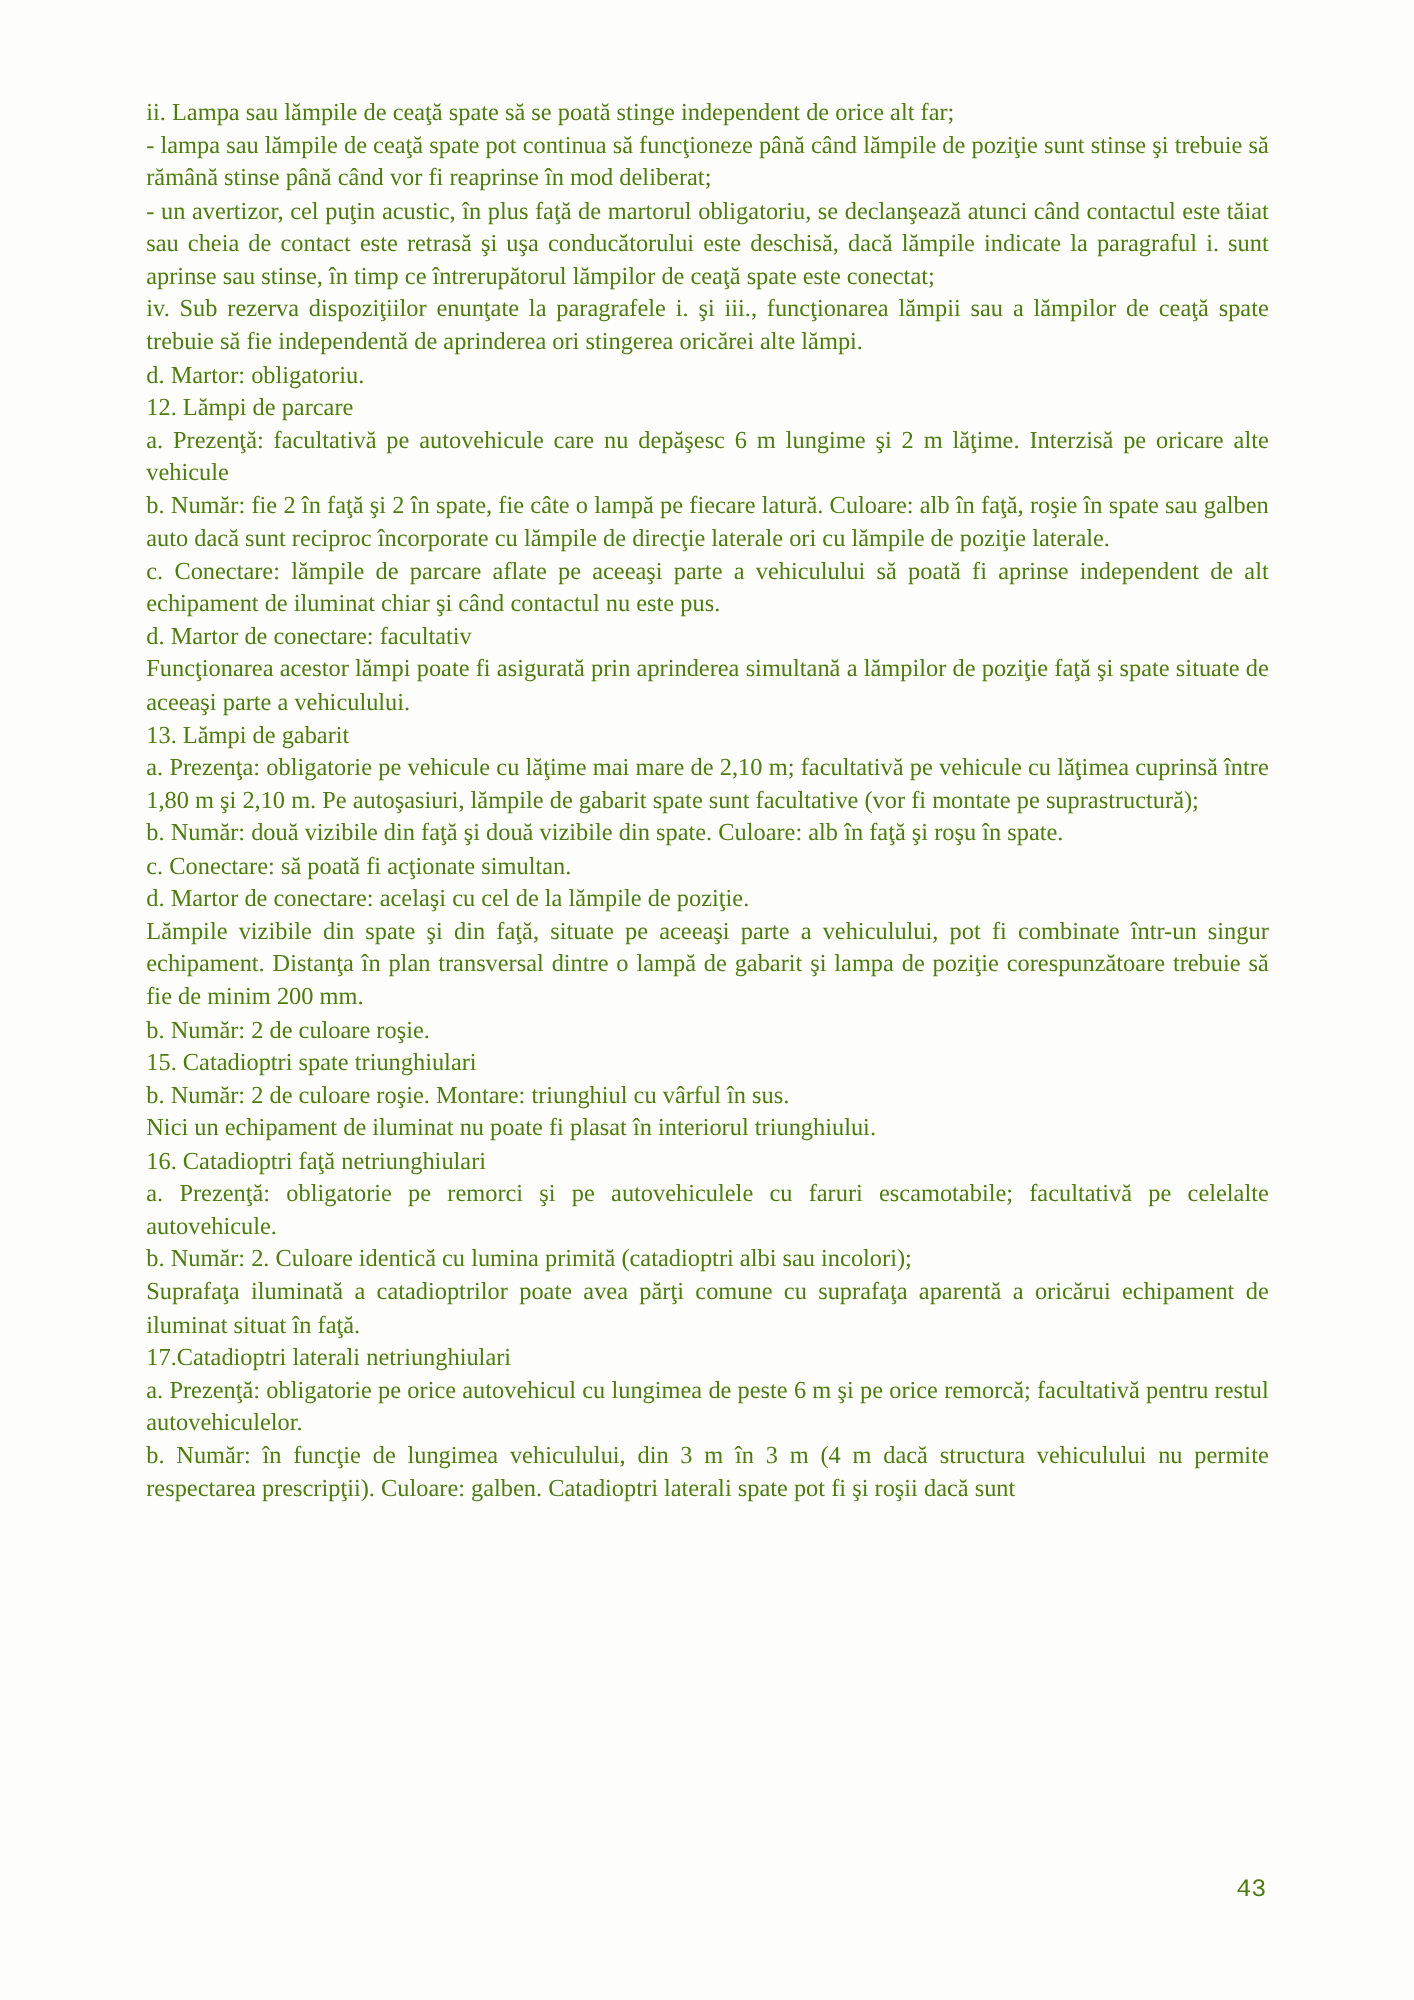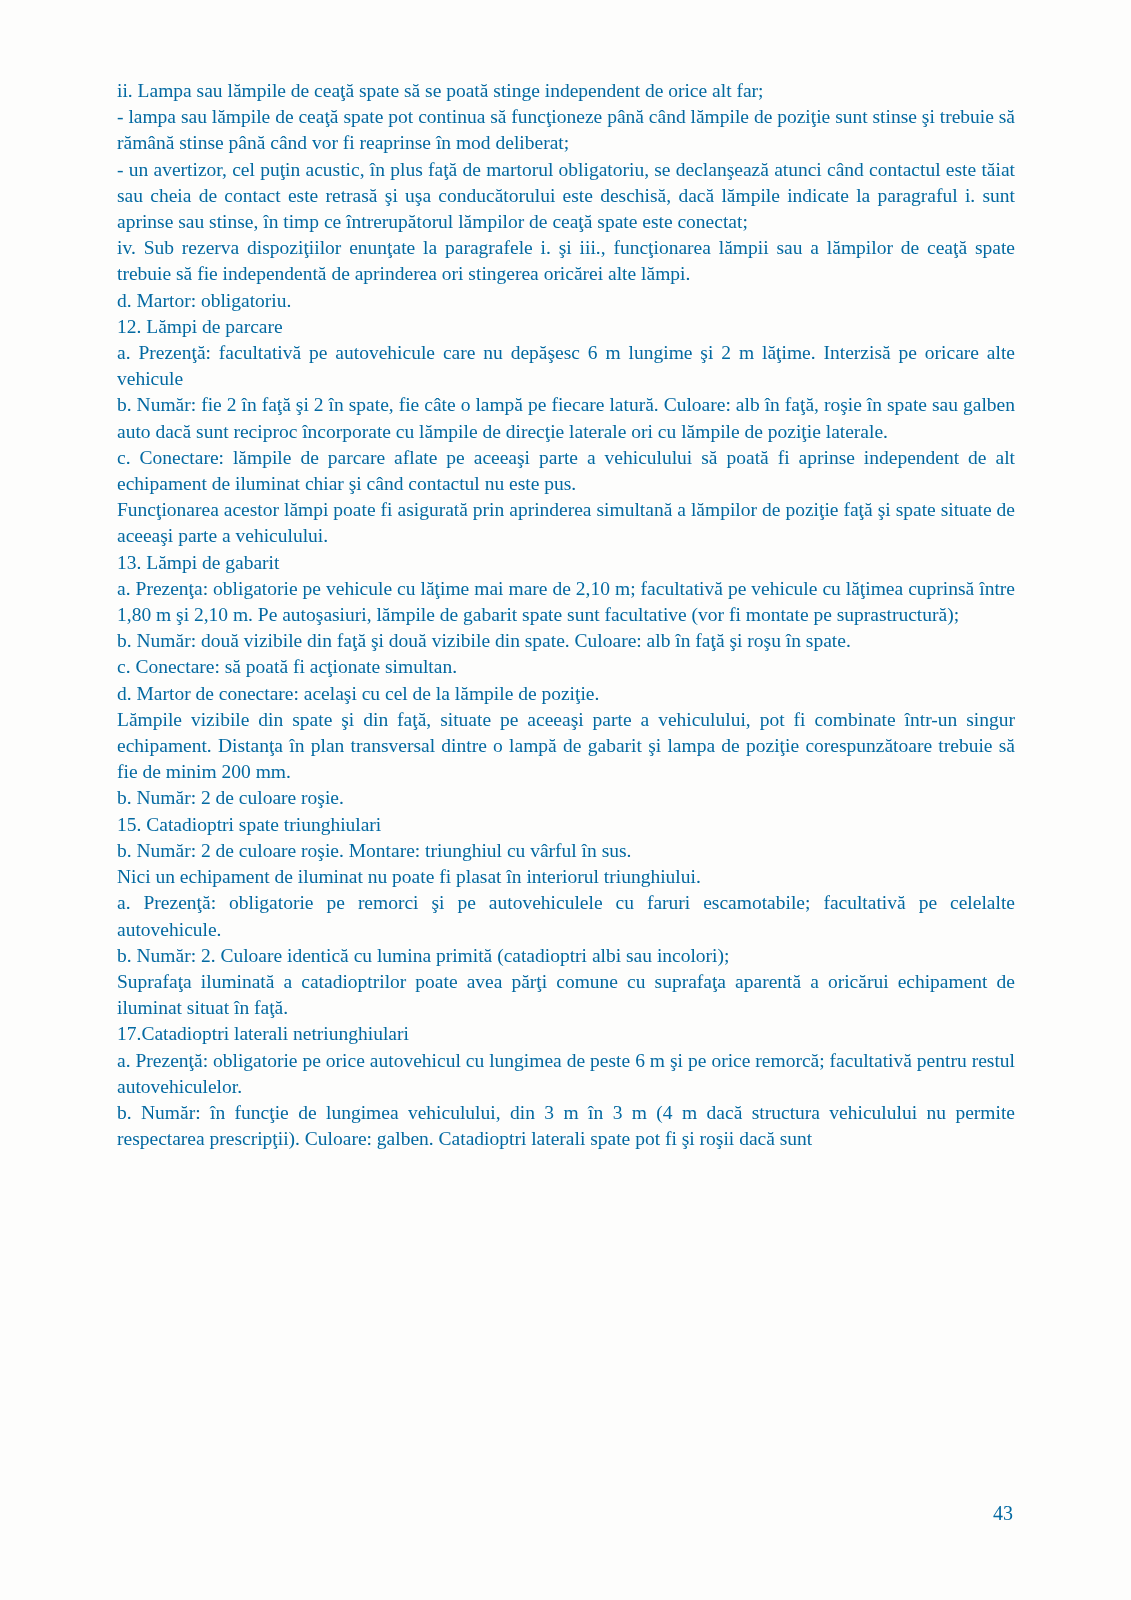--- a/index.html
+++ b/index.html
@@ -7,21 +7,21 @@
     padding: 0;
     background: #ffffff;
   }
   .page {
     position: relative;
     width: 1131px;
     height: 1600px;
     background: #fdfdfc;
     overflow: hidden;
     font-family: "Liberation Serif", "DejaVu Serif", serif;
-    color: #0369a1;
+    color: #4d7c0f;
   }
   .content {
     position: absolute;
     left: 117px;
     top: 78px;
     width: 898px;
   }
   .para {
     margin: 0;
     padding: 0;
@@ -31,47 +31,50 @@
   }
   .para.heading {
     text-align: left;
   }
   .page-number {
     position: absolute;
     right: 118px;
     top: 1500px;
     font-size: 20px;
     line-height: 26px;
+    font-family: Liberation Mono, monospace;
   }
 </style>
 </head>
 <body>
 
 <div class="page">
   <div class="content">
       <p class="para">ii. Lampa sau lămpile de ceaţă spate să se poată stinge independent de orice alt far;</p>
       <p class="para">- lampa sau lămpile de ceaţă spate pot continua să funcţioneze până când lămpile de poziţie sunt stinse şi trebuie să rămână stinse până când vor fi reaprinse în mod deliberat;</p>
       <p class="para">- un avertizor, cel puţin acustic, în plus faţă de martorul obligatoriu, se declanşează atunci când contactul este tăiat sau cheia de contact este retrasă şi uşa conducătorului este deschisă, dacă lămpile indicate la paragraful i. sunt aprinse sau stinse, în timp ce întrerupătorul lămpilor de ceaţă spate este conectat;</p>
       <p class="para">iv. Sub rezerva dispoziţiilor enunţate la paragrafele i. şi iii., funcţionarea lămpii sau a lămpilor de ceaţă spate trebuie să fie independentă de aprinderea ori stingerea oricărei alte lămpi.</p>
       <p class="para">d. Martor: obligatoriu.</p>
       <p class="para heading">12. Lămpi de parcare</p>
       <p class="para">a. Prezenţă: facultativă pe autovehicule care nu depăşesc 6 m lungime şi 2 m lăţime. Interzisă pe oricare alte vehicule</p>
       <p class="para">b. Număr: fie 2 în faţă şi 2 în spate, fie câte o lampă pe fiecare latură. Culoare: alb în faţă, roşie în spate sau galben auto dacă sunt reciproc încorporate cu lămpile de direcţie laterale ori cu lămpile de poziţie laterale.</p>
       <p class="para">c. Conectare: lămpile de parcare aflate pe aceeaşi parte a vehiculului să poată fi aprinse independent de alt echipament de iluminat chiar şi când contactul nu este pus.</p>
+      <p class="para">d. Martor de conectare: facultativ</p>
       <p class="para">Funcţionarea acestor lămpi poate fi asigurată prin aprinderea simultană a lămpilor de poziţie faţă şi spate situate de aceeaşi parte a vehiculului.</p>
       <p class="para heading">13. Lămpi de gabarit</p>
       <p class="para">a. Prezenţa: obligatorie pe vehicule cu lăţime mai mare de 2,10 m; facultativă pe vehicule cu lăţimea cuprinsă între 1,80 m şi 2,10 m. Pe autoşasiuri, lămpile de gabarit spate sunt facultative (vor fi montate pe suprastructură);</p>
       <p class="para">b. Număr: două vizibile din faţă şi două vizibile din spate. Culoare: alb în faţă şi roşu în spate.</p>
       <p class="para">c. Conectare: să poată fi acţionate simultan.</p>
       <p class="para">d. Martor de conectare: acelaşi cu cel de la lămpile de poziţie.</p>
       <p class="para">Lămpile vizibile din spate şi din faţă, situate pe aceeaşi parte a vehiculului, pot fi combinate într-un singur echipament. Distanţa în plan transversal dintre o lampă de gabarit şi lampa de poziţie corespunzătoare trebuie să fie de minim 200 mm.</p>
       <p class="para">b. Număr: 2 de culoare roşie.</p>
       <p class="para heading">15. Catadioptri spate triunghiulari</p>
       <p class="para">b. Număr: 2 de culoare roşie. Montare: triunghiul cu vârful în sus.</p>
       <p class="para">Nici un echipament de iluminat nu poate fi plasat în interiorul triunghiului.</p>
+      <p class="para heading">16. Catadioptri faţă netriunghiulari</p>
       <p class="para">a. Prezenţă: obligatorie pe remorci şi pe autovehiculele cu faruri escamotabile; facultativă pe celelalte autovehicule.</p>
       <p class="para">b. Număr: 2. Culoare identică cu lumina primită (catadioptri albi sau incolori);</p>
       <p class="para">Suprafaţa iluminată a catadioptrilor poate avea părţi comune cu suprafaţa aparentă a oricărui echipament de iluminat situat în faţă.</p>
       <p class="para heading">17.Catadioptri laterali netriunghiulari</p>
       <p class="para">a. Prezenţă: obligatorie pe orice autovehicul cu lungimea de peste 6 m şi pe orice remorcă; facultativă pentru restul autovehiculelor.</p>
       <p class="para">b. Număr: în funcţie de lungimea vehiculului, din 3 m în 3 m (4 m dacă structura vehiculului nu permite respectarea prescripţii). Culoare: galben. Catadioptri laterali spate pot fi şi roşii dacă sunt</p>
     </div>
   <div class="page-number">43</div>
 </div>
 

